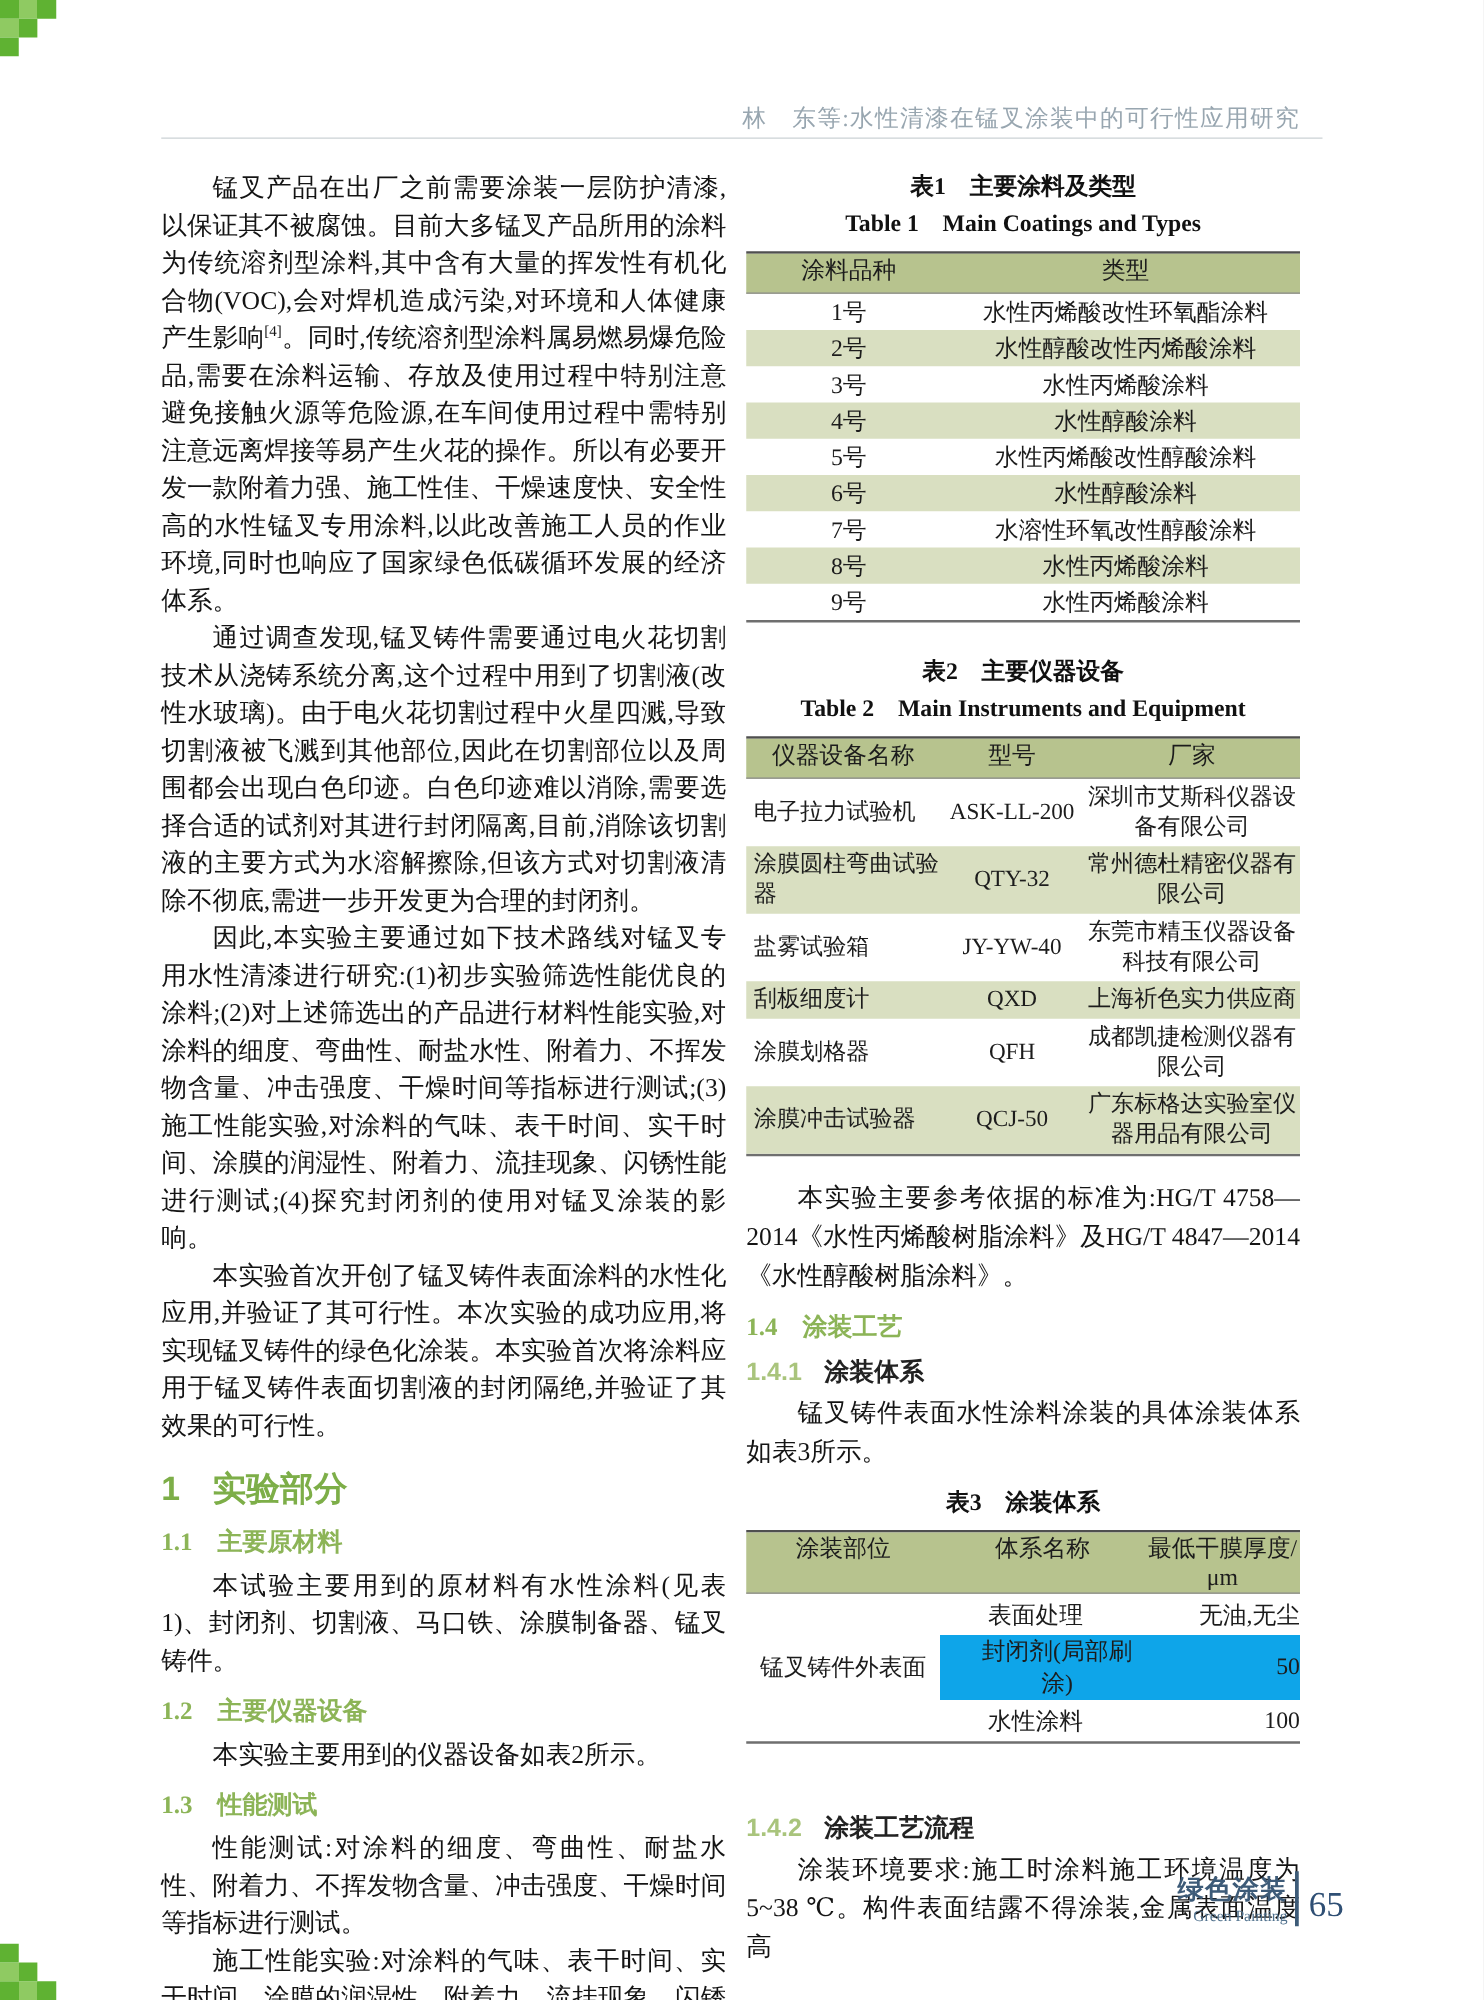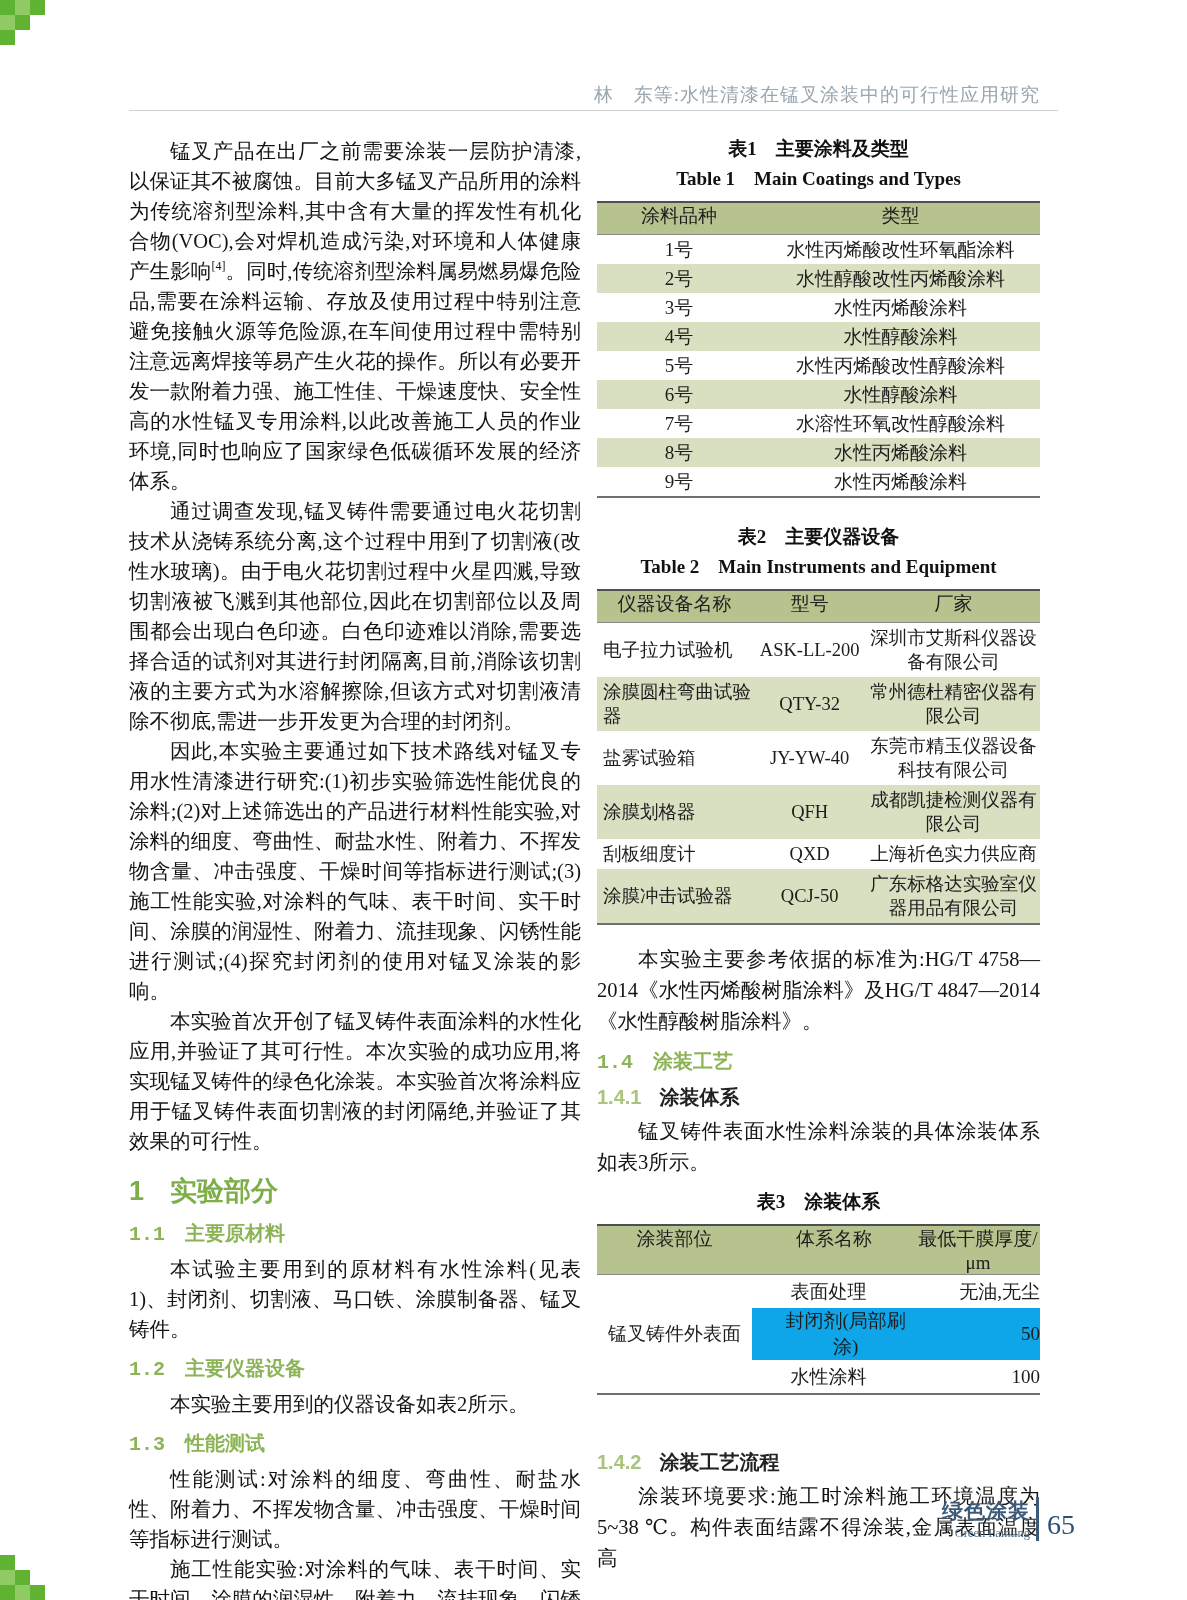--- a/index.html
+++ b/index.html
@@ -39,21 +39,21 @@
     font-size:20.5px; line-height:30px; text-align:justify; text-indent:2em;
     color:#141414;
   }
   .col-right .para { line-height:31px; }
   .para sup { font-size:12px; vertical-align:super; line-height:0; }
 
   
   .h1 { margin:17px 0 11px 0; font-family:"Liberation Sans","DejaVu Sans",sans-serif;
         font-weight:bold; font-size:27px; color:#7dae48; }
   .h1 .num { margin-right:26px; }
-  .h2 { margin:11px 0 7px 0; font-family:Liberation Mono, monospace;
+  .h2 { margin:11px 0 7px 0; font-family:Liberation Serif, serif;
         font-weight:bold; font-size:20px; color:#8cb457; }
   .h2 .num { margin-right:20px; }
   .h3 { margin:9px 0 5px 0; font-family:"Liberation Sans","DejaVu Sans",sans-serif;
         font-weight:bold; font-size:20px; color:#222; }
   .h3 .num { color:#a9c47c; margin-right:18px; }
 
   
   .tbl-title-cn { text-align:center; font-weight:bold; font-size:19px; color:#111;
                   font-family:Liberation Serif, serif; }
   .tbl-title-en { text-align:center; font-weight:bold; font-size:19px; color:#111; margin-top:4px;
@@ -215,28 +215,28 @@
               <span class="c1">涂膜圆柱弯曲试验器</span>
               <span class="c2">QTY-32</span>
               <span class="c3">常州德杜精密仪器有限公司</span>
             </div>
           <div class="trow">
               <span class="c1">盐雾试验箱</span>
               <span class="c2">JY-YW-40</span>
               <span class="c3">东莞市精玉仪器设备科技有限公司</span>
             </div>
           <div class="trow">
+              <span class="c1">刮板细度计</span>
+              <span class="c2">QXD</span>
+              <span class="c3">上海祈色实力供应商</span>
+            </div>
+          <div class="trow">
               <span class="c1">涂膜划格器</span>
               <span class="c2">QFH</span>
               <span class="c3">成都凯捷检测仪器有限公司</span>
-            </div>
-          <div class="trow">
-              <span class="c1">刮板细度计</span>
-              <span class="c2">QXD</span>
-              <span class="c3">上海祈色实力供应商</span>
             </div>
           <div class="trow">
               <span class="c1">涂膜冲击试验器</span>
               <span class="c2">QCJ-50</span>
               <span class="c3">广东标格达实验室仪器用品有限公司</span>
             </div>
         </div>
       </div>
     </div>
 

